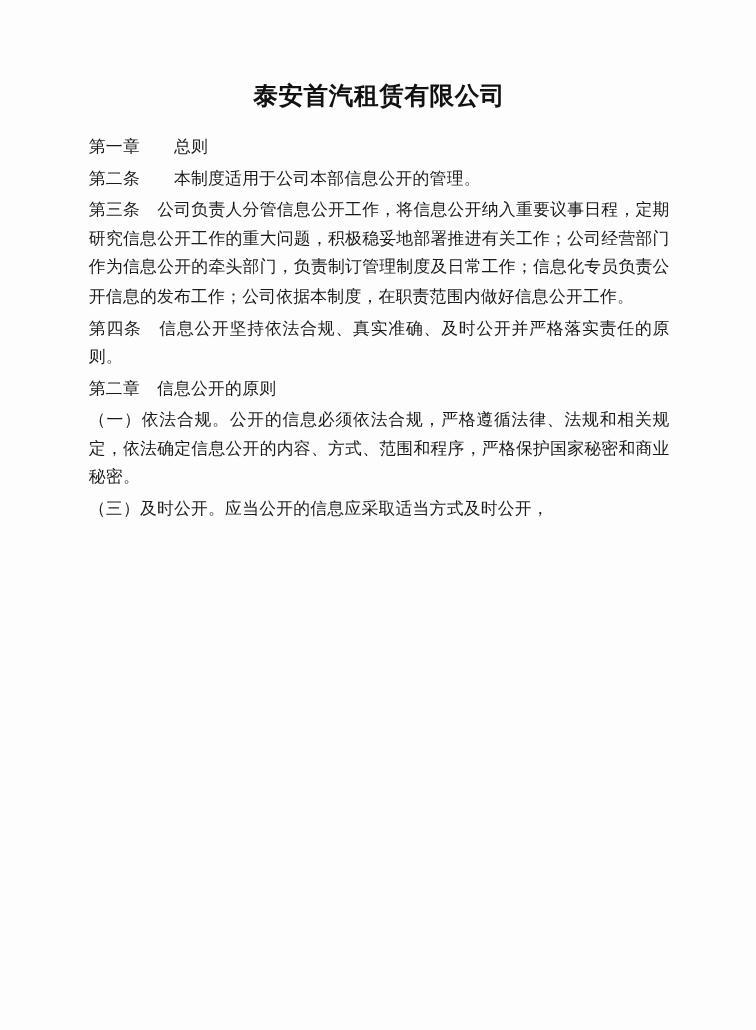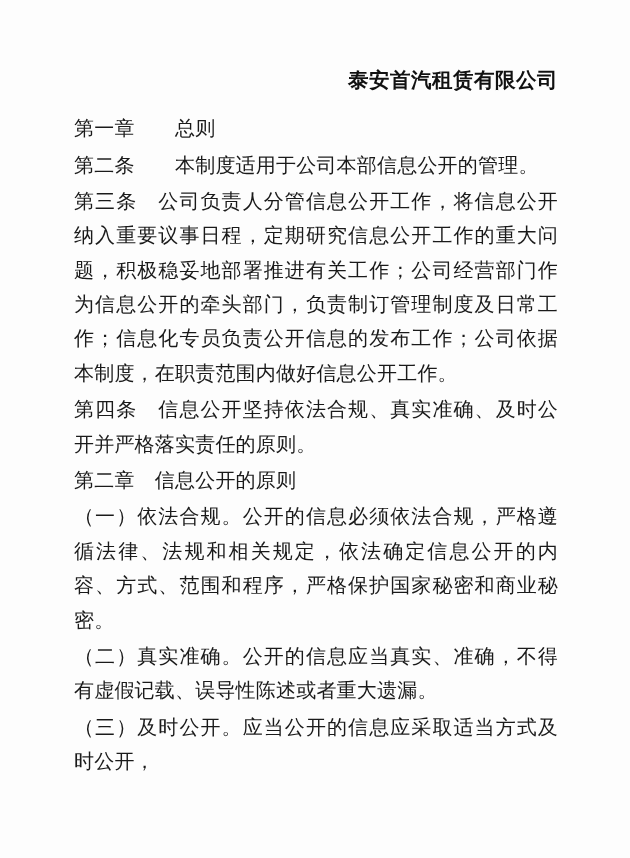--- a/index.html
+++ b/index.html
@@ -16,37 +16,37 @@
   }
   .page {
     position: relative;
     width: 630px;
     height: 858px;
     box-sizing: border-box;
     padding: 66px 72px 0 74px;
     background: #fdfdfd;
   }
   .doc-title {
-    text-align: right;
+    text-align: center;
     font-size: 20.5px;
     font-weight: bold;
     line-height: 1.42;
     letter-spacing: 0.5px;
     margin: 0;
     color: #111;
   }
   .doc-title .line2 {
     display: block;
   }
   .body-text {
     margin-top: 16px;
   }
   p.para {
     margin: 0 0 2px 0;
-    font-size: 20px;
+    font-size: 14px;
     line-height: 1.72;
     text-align: justify;
     text-justify: inter-ideograph;
     letter-spacing: 0.2px;
     color: #1a1a1a;
   }
   p.heading {
     margin-top: 2px;
   }
 </style>
@@ -59,17 +59,16 @@
     <span class="line1">泰安首汽租赁有限公司</span>
   </h1>
 
   <div class="body-text">
     <p class="para heading">第一章　　总则</p>
     <p class="para">第二条　　本制度适用于公司本部信息公开的管理。</p>
     <p class="para">第三条　公司负责人分管信息公开工作，将信息公开纳入重要议事日程，定期研究信息公开工作的重大问题，积极稳妥地部署推进有关工作；公司经营部门作为信息公开的牵头部门，负责制订管理制度及日常工作；信息化专员负责公开信息的发布工作；公司依据本制度，在职责范围内做好信息公开工作。</p>
     <p class="para">第四条　信息公开坚持依法合规、真实准确、及时公开并严格落实责任的原则。</p>
     <p class="para heading">第二章　信息公开的原则</p>
     <p class="para">（一）依法合规。公开的信息必须依法合规，严格遵循法律、法规和相关规定，依法确定信息公开的内容、方式、范围和程序，严格保护国家秘密和商业秘密。</p>
-    <p class="para">（二）真实准确。公开的信息应当真实、准确，不得有虚假记载、误导性陈述或者重大遗漏。</p>
     <p class="para">（三）及时公开。应当公开的信息应采取适当方式及时公开，</p>
   </div>
 
 </div>
 
 </body></html>

